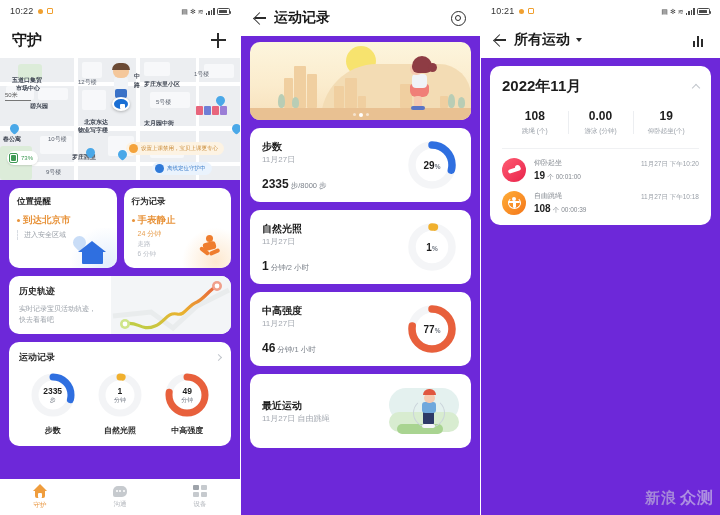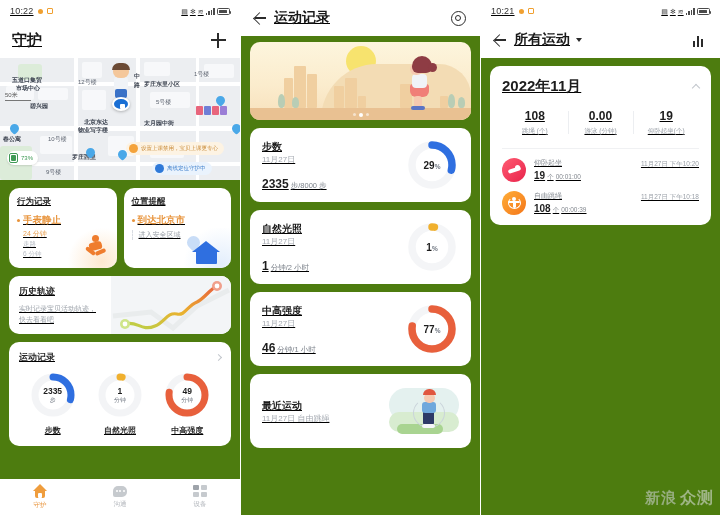--- a/index.html
+++ b/index.html
@@ -3,21 +3,21 @@
 <meta charset="utf-8">
 <style>
   * { box-sizing: border-box; margin: 0; padding: 0; }
   html, body {
     width: 720px; height: 515px;
     font-family: "Liberation Sans", "DejaVu Sans", sans-serif;
     background: #ffffff;
     overflow: hidden;
   }
   .screens { display: flex; width: 720px; height: 515px; }
-  .panel { width: 240px; height: 515px; position: relative; background: #4d7c0f; overflow: hidden; text-decoration: underline; }
+  .panel { width: 240px; height: 515px; position: relative; background: #6d28d9; overflow: hidden; }
   .panel + .panel { border-left: 1px solid #ffffff; }
 
   
   .statusbar {
     height: 22px; display: flex; align-items: center; justify-content: space-between;
     padding: 0 10px; background: #ffffff;
   }
   .sb-left { display: flex; align-items: center; gap: 4px; }
   .sb-time { font-size: 9px; color: #333; letter-spacing: .2px; }
   .sb-dot { width: 5px; height: 5px; border-radius: 50%; background: #f0a030; }
@@ -310,48 +310,48 @@
         <span>设置上课禁用，宝贝上课更专心</span>
       </div>
       <div class="map-tip2" style="left:152px;top:104px;">
         <span class="bub"></span>
         <span>离线定位守护中</span>
       </div>
     </div>
 
     <div class="row2">
       <div class="minicard">
+        <div class="mc-glow" style="background:radial-gradient(circle at 70% 75%, #e3eefc 0%, rgba(227,238,252,0) 70%);"></div>
+        <div class="mc-title">位置提醒</div>
+        <div class="mc-main">
+          <span class="dot"></span>
+          <span>到达北京市</span>
+        </div>
+        <div class="mc-sub">进入安全区域</div>
+        <div class="house">
+          <span class="pin"></span>
+          <span class="roof"></span>
+          <span class="bd"></span>
+        </div>
+      </div>
+      <div class="minicard">
         <div class="mc-glow"></div>
         <div class="mc-title">行为记录</div>
         <div class="mc-main">
           <span class="dot"></span>
           <span>手表静止</span>
         </div>
         <div class="mc-sub2">24 分钟</div>
         <div class="mc-sub3">走路</div>
         <div class="mc-sub3">6 分钟</div>
         <div class="runner">
           <span class="b1"></span>
           <span class="b2"></span>
           <span class="b3"></span>
           <span class="b4"></span>
-        </div>
-      </div>
-      <div class="minicard">
-        <div class="mc-glow" style="background:radial-gradient(circle at 70% 75%, #e3eefc 0%, rgba(227,238,252,0) 70%);"></div>
-        <div class="mc-title">位置提醒</div>
-        <div class="mc-main">
-          <span class="dot"></span>
-          <span>到达北京市</span>
-        </div>
-        <div class="mc-sub">进入安全区域</div>
-        <div class="house">
-          <span class="pin"></span>
-          <span class="roof"></span>
-          <span class="bd"></span>
         </div>
       </div>
     </div>
 
     <div class="card wide">
       <div class="track">
         <svg width="120" height="74" viewBox="0 0 120 74">
           <rect width="120" height="74" fill="#f3f5f7"></rect>
           <path d="M2 40 L40 36 L62 52 L86 30 L118 14" stroke="#e9eced" stroke-width="5" fill="none"></path>
           <path d="M14 48 C26 44 30 56 44 50 C54 46 56 36 66 38 C74 40 76 30 86 26 C94 22 98 14 106 10" stroke="url(#g1)" stroke-width="3.2" fill="none" stroke-linecap="round"></path>

